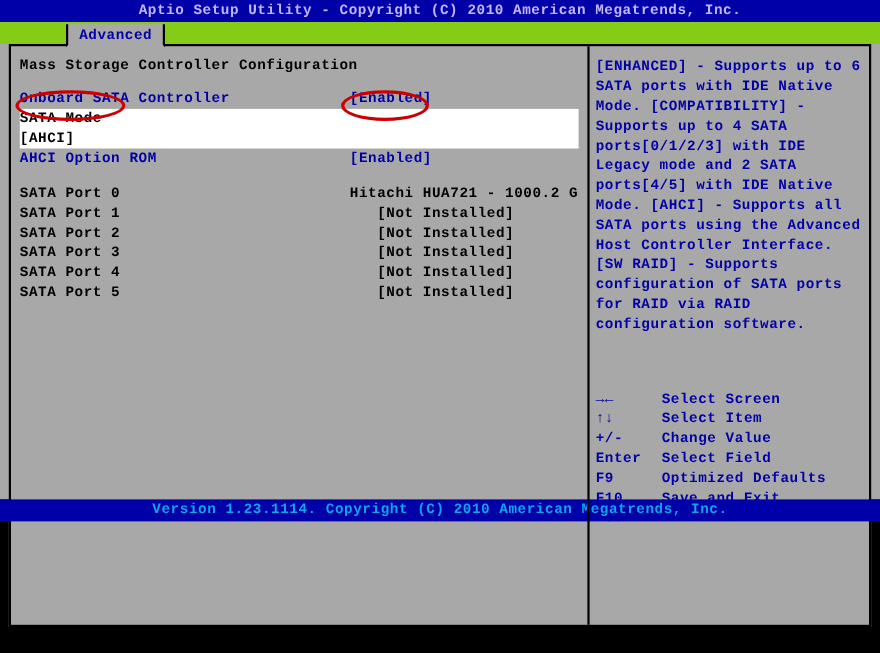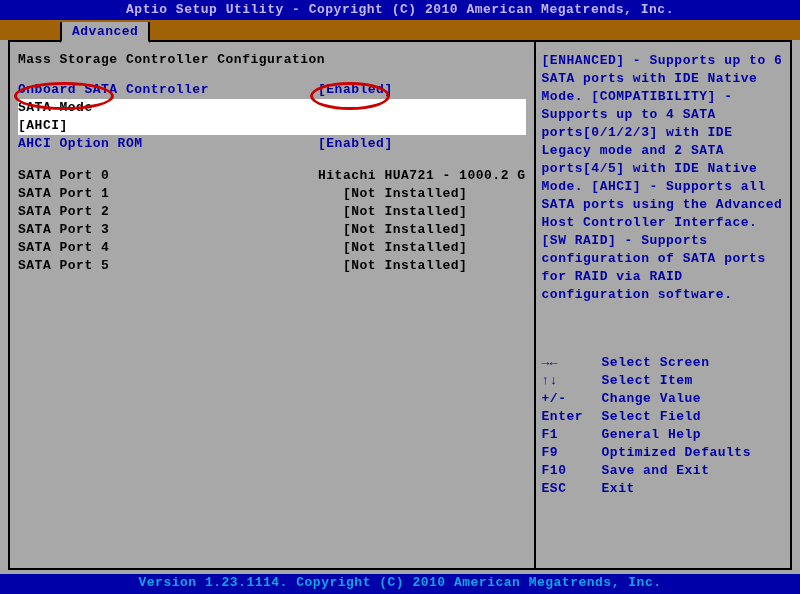--- a/index.html
+++ b/index.html
@@ -15,39 +15,39 @@
   }
   .header {
     background: #0000a8;
     color: #c4b5fd;
     text-align: center;
     padding: 3px 0;
     height: 20px;
     line-height: 14px;
   }
   .tabs-row {
-    background: #a16207;
+    background: #84cc16;
     height: 20px;
     padding-left: 60px;
   }
   .tab {
     display: inline-block;
     background: #a8a8a8;
     color: #0000a8;
     padding: 2px 10px;
     border-left: 2px solid #000;
     border-right: 2px solid #000;
     border-bottom: 2px solid #a8a8a8;
     position: relative;
     top: 2px;
   }
   .content-wrapper {
     background: #a8a8a8;
     padding: 0 8px;
-    height: 534px;
+    height: 414px;
   }
   .content {
     display: flex;
     border: 2px solid #000;
     height: 530px;
     background: #a8a8a8;
   }
   .main-panel {
     flex: 1;
     padding: 10px 8px;
@@ -198,24 +198,20 @@
           </div>
           <div class="key-row">
             <span class="key-name">+/-</span>
             <span class="key-desc">Change Value</span>
           </div>
           <div class="key-row">
             <span class="key-name">Enter</span>
             <span class="key-desc">Select Field</span>
           </div>
           <div class="key-row">
-            <span class="key-name">F1</span>
-            <span class="key-desc">General Help</span>
-          </div>
-          <div class="key-row">
             <span class="key-name">F9</span>
             <span class="key-desc">Optimized Defaults</span>
           </div>
           <div class="key-row">
             <span class="key-name">F10</span>
             <span class="key-desc">Save and Exit</span>
           </div>
           <div class="key-row">
             <span class="key-name">ESC</span>
             <span class="key-desc">Exit</span>

